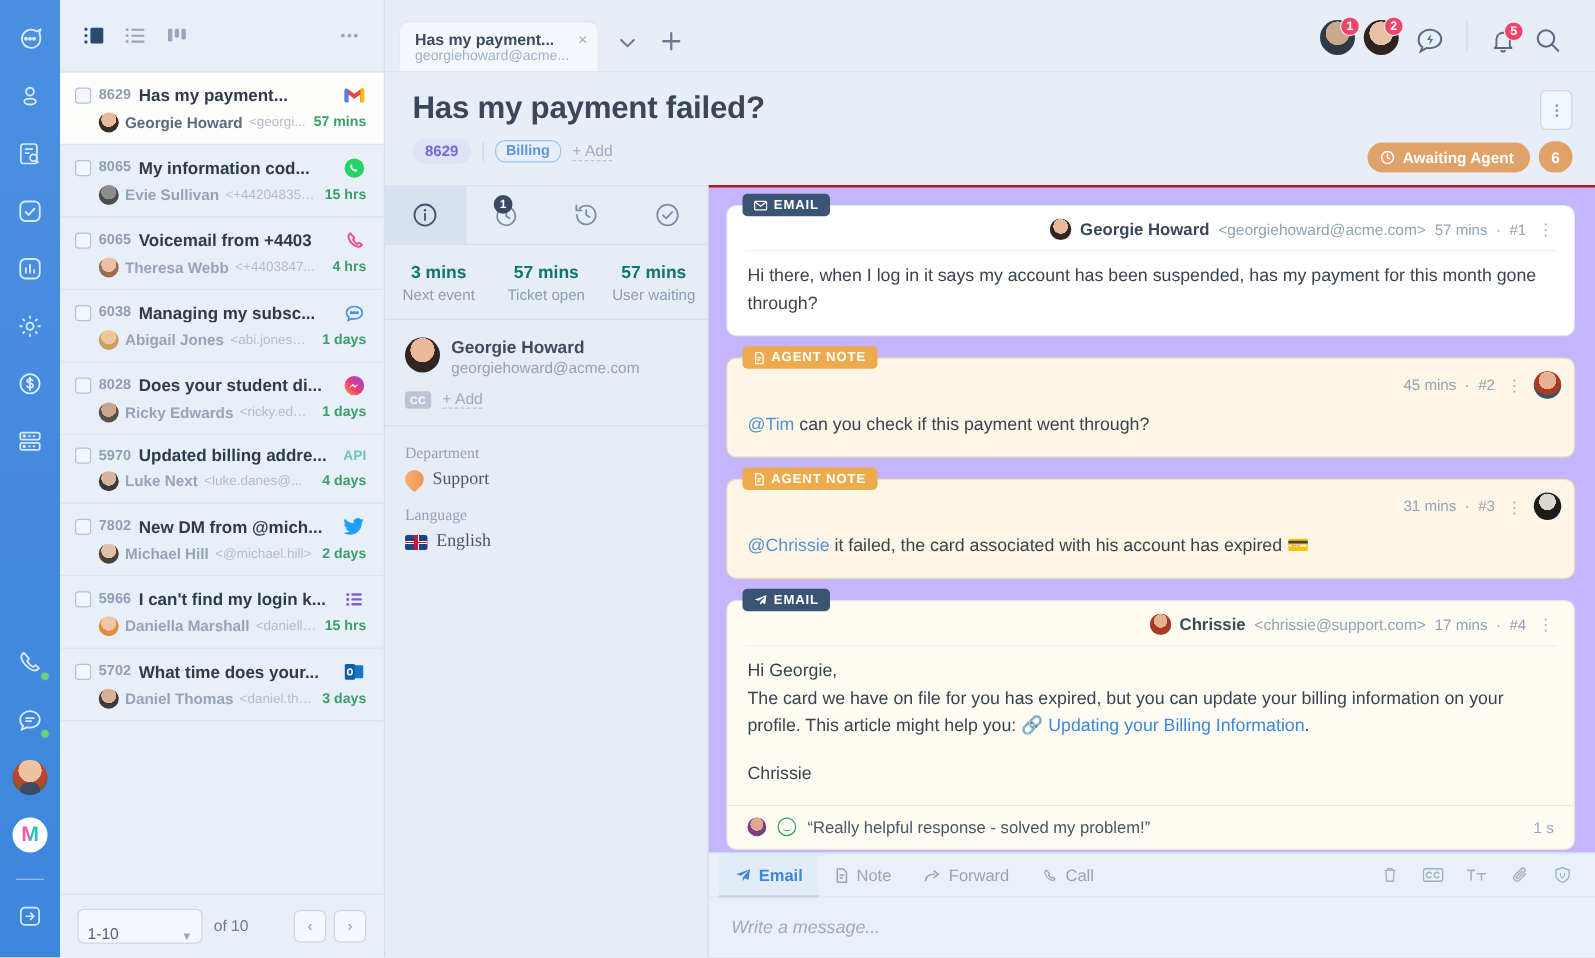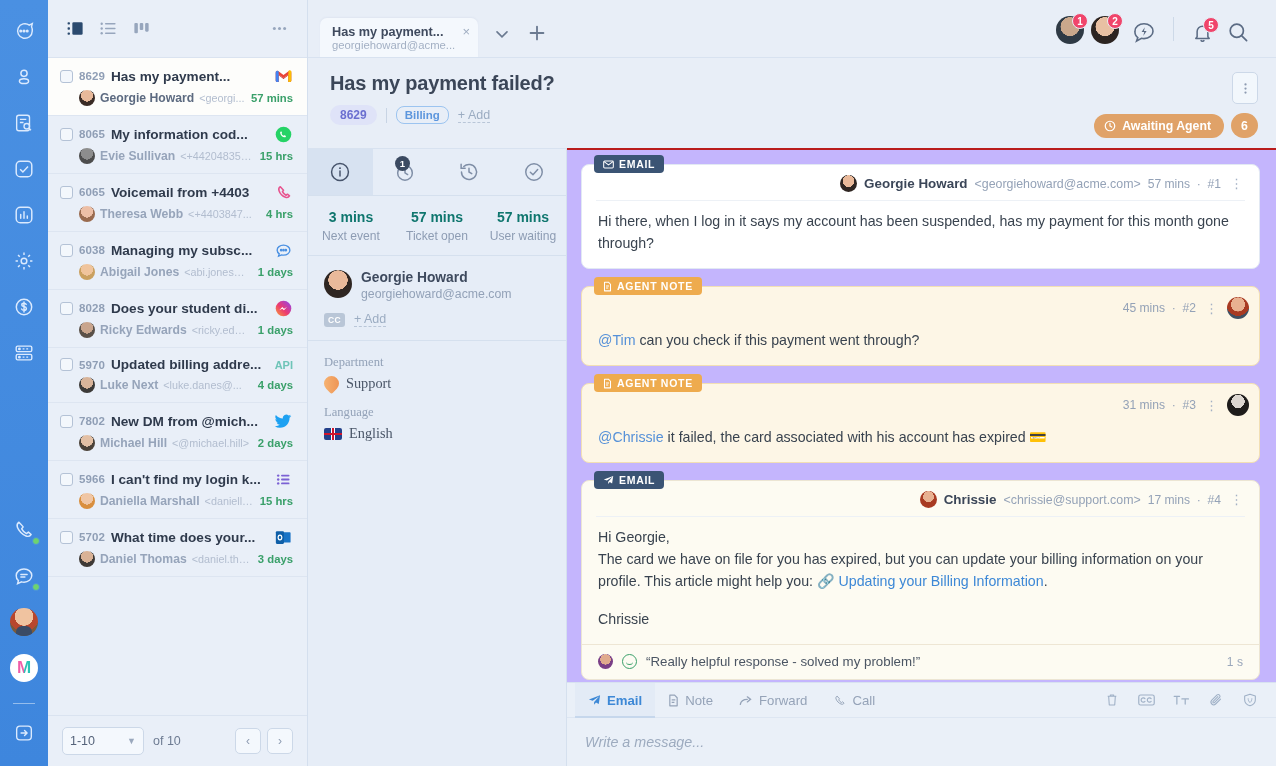--- a/index.html
+++ b/index.html
@@ -79,22 +79,22 @@
   .tk-av { width:16px; height:16px; border-radius:50%; flex:0 0 16px; overflow:hidden; }
   .tk-name { font-size:12.2px; color:#96a4ba; font-weight:600; white-space:nowrap; }
   .tk-mail { font-size:10.8px; color:#b2bdcf; white-space:nowrap; overflow:hidden; text-overflow:ellipsis; flex:1; }
   .tk-time { font-size:11.3px; color:#3aa06a; font-weight:700; white-space:nowrap; }
   .tk-api { font-size:11px; color:#6ec4b8; font-weight:700; }
   .list-foot {
     height: 51px; border-top:1px solid #dae3f0; display:flex;
     align-items:center; gap:9px; padding: 0 14px; background:#e9eff8;
   }
   .pg-sel {
-    height: 28px; width: 82px; border:1px solid #ccd8e8; border-radius:5px;
-    background:#f4f8fd; display:flex; align-items:center; justify-content:space-between;
+    height: 28px; width: 100px; border:1px solid #ccd8e8; border-radius:5px;
+    background:#f4f8fd; display:flex; align-items:flex-end; justify-content:space-between;
     padding: 0 7px; font-size:12.5px; color:#55637a; cursor:pointer;
   }
   .pg-of { font-size:12.5px; color:#6d7b92; }
   .pg-btns { margin-left:auto; display:flex; gap:6px; }
   .pg-b {
     width:26px;height:26px;border:1px solid #ccd8e8;border-radius:5px;background:#f4f8fd;
     display:flex;align-items:center;justify-content:center;color:#8d9bb1;cursor:pointer;font-size:12px;
   }
 
   
@@ -121,21 +121,21 @@
     position:absolute; top:-3px; right:-4px; min-width:16px; height:16px;
     background:#f0456b; color:#fff; border-radius:9px; font-size:10px; font-weight:700;
     display:flex;align-items:center;justify-content:center; padding:0 4px; border:1.5px solid #e8eef7;
   }
   .hdr-sep { width:1px; height:24px; background:#cdd9e8; margin: 0 11px 16px; }
   .hdr-ico { color:#5b6b84; margin: 0 6px 13px; cursor:pointer; position:relative; display:flex; }
 
   
   .t-head { padding: 14px 18px 10px 22px; display:flex; align-items:flex-start; background:#e8eef7; }
   .t-head-l { flex:1; min-width:0; }
-  .t-title { font-size:20px; font-weight:700; color:#3b4658; letter-spacing:-.2px; }
+  .t-title { font-size:25px; font-weight:700; color:#3b4658; letter-spacing:-.2px; }
   .t-meta { display:flex; align-items:center; gap:9px; margin-top:10px; }
   .t-id { background:#dfe3f8; color:#6b6fd0; font-size:12px; font-weight:700; border-radius:11px; padding:3px 10px; }
   .t-bar { width:1px; height:15px; background:#c8d4e4; }
   .t-tag { border:1px solid #9cc4f0; color:#5d96dd; font-size:11.5px; font-weight:600; border-radius:8px; padding:2px 8px; cursor:pointer;}
   .t-add { font-size:12.5px; color:#9bacc2; border-bottom:1px dashed #b9c6d8; cursor:pointer; }
   .t-head-r { display:flex; flex-direction:column; align-items:flex-end; }
   .t-dots {
     width:26px;height:32px;border:1px solid #ccd8e8;border-radius:5px;background:#f2f7fc;
     display:flex;align-items:center;justify-content:center;color:#8d9bb1;cursor:pointer;
   }

